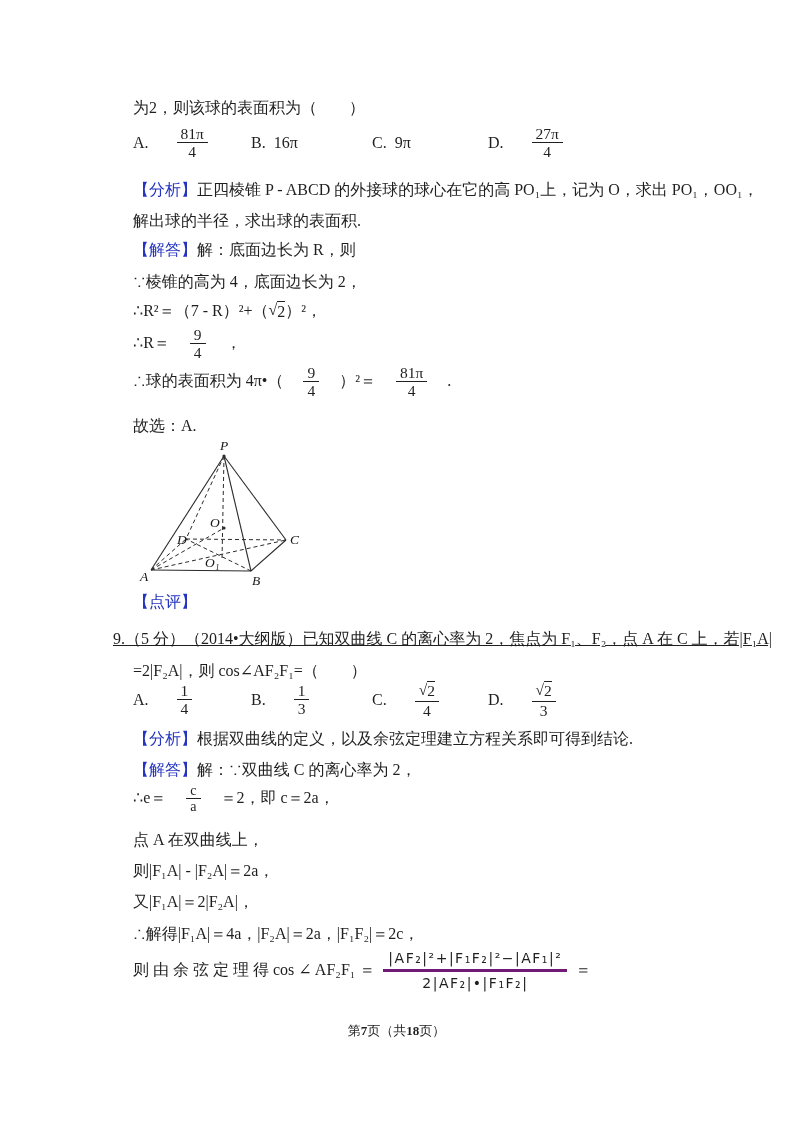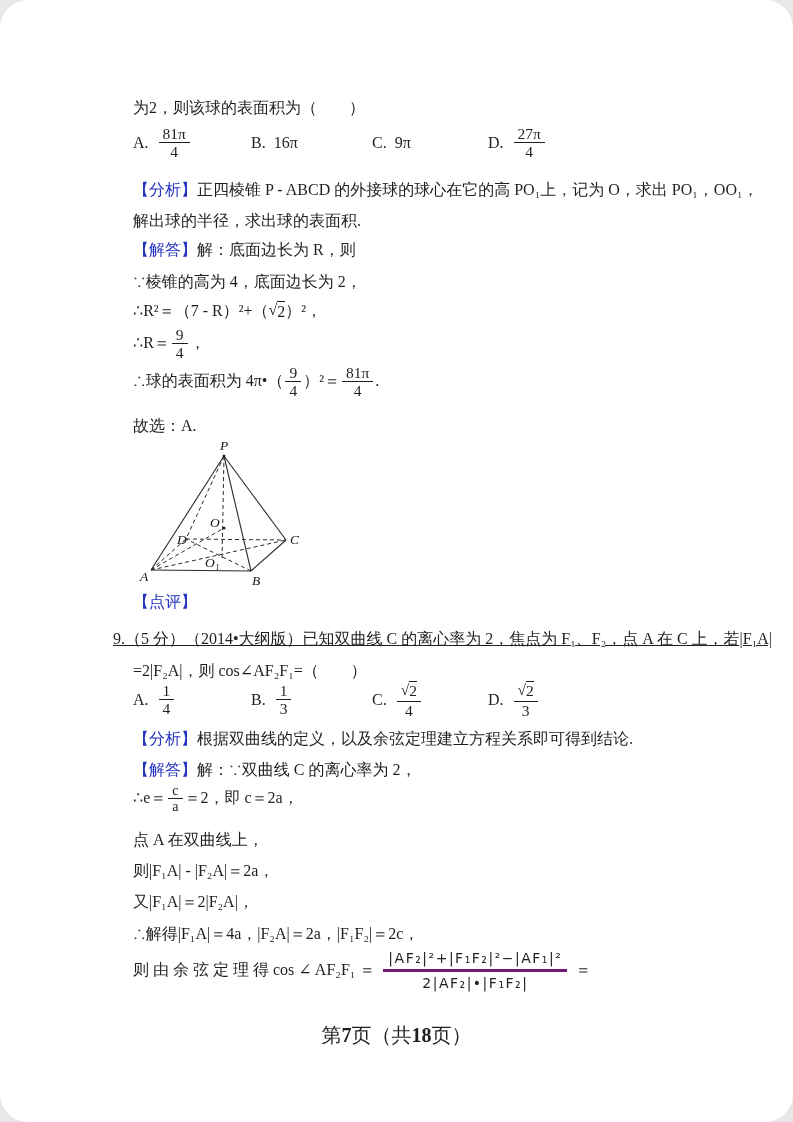--- a/index.html
+++ b/index.html
@@ -1,37 +1,37 @@
 <!DOCTYPE html>
 <html><head>
 <meta charset="utf-8">
 <style>
   *{box-sizing:border-box;}
   html,body{margin:0;padding:0;background:#e8e8e8;}
   .page{position:relative;width:793px;height:1122px;margin:0 auto;background:#ffffff;overflow:hidden;
-        font-family:"Liberation Serif","DejaVu Serif",serif;color:#1f1f1f;font-size:16px;border-radius:28px;}
+        font-family:"Liberation Serif","DejaVu Serif",serif;color:#1f1f1f;font-size:16px;}
   .ln{position:absolute;left:133px;white-space:nowrap;display:flex;align-items:center;line-height:1.3;}
   .qline{left:113px;text-decoration:underline;}
   .tag{color:#2433c0;text-align:right;}
   .opts{position:absolute;left:133px;display:grid;grid-template-columns:118px 121px 116px auto;
         align-items:center;width:548px;}
   .opt{display:inline-flex;align-items:center;gap:8px;}
-  .frac{display:inline-flex;flex-direction:column;align-items:center;line-height:1.1;font-size:15.5px;margin:0 2px;text-align:center;}
+  .frac{display:inline-flex;flex-direction:column;align-items:center;line-height:1.1;font-size:15.5px;margin:0 20px;text-align:center;}
   .frac .num{padding:0 4px;border-bottom:1px solid #1f1f1f;}
   .frac .den{padding:0 4px;}
   .sm{font-size:14px;}
   .sqrt{display:inline-flex;align-items:flex-start;}
   .sqrt .rad{line-height:1.15;}
   .sqrt .sq{border-top:1px solid #1f1f1f;line-height:1.2;}
   .eqfrac{font-family:"DejaVu Sans","Liberation Sans",sans-serif;font-size:14px;letter-spacing:1.5px;line-height:1.3;margin:0 8px;}
   .eqfrac .num{border-bottom:3px solid #701a75;padding:0 5px 2px 5px;}
   .eqfrac .den{padding:2px 5px 0 5px;}
   .figure{position:absolute;left:136px;top:436px;}
   .figure text{font-family:"Liberation Serif",serif;font-style:italic;font-size:13.5px;fill:#161616;}
-  .footer{position:absolute;left:0;top:1022px;width:100%;text-align:center;font-size:20px;white-space:nowrap;}
+  .footer{position:absolute;left:0;top:1022px;width:100%;text-align:center;font-size:13px;white-space:nowrap;}
   .footer .numb{font-weight:bold;}
 </style>
 </head>
 <body>
 
 <div class="page">
 
   <div class="ln" style="top:98px">为2，则该球的表面积为（　　）</div>
 
   <div class="opts" style="top:125px">

